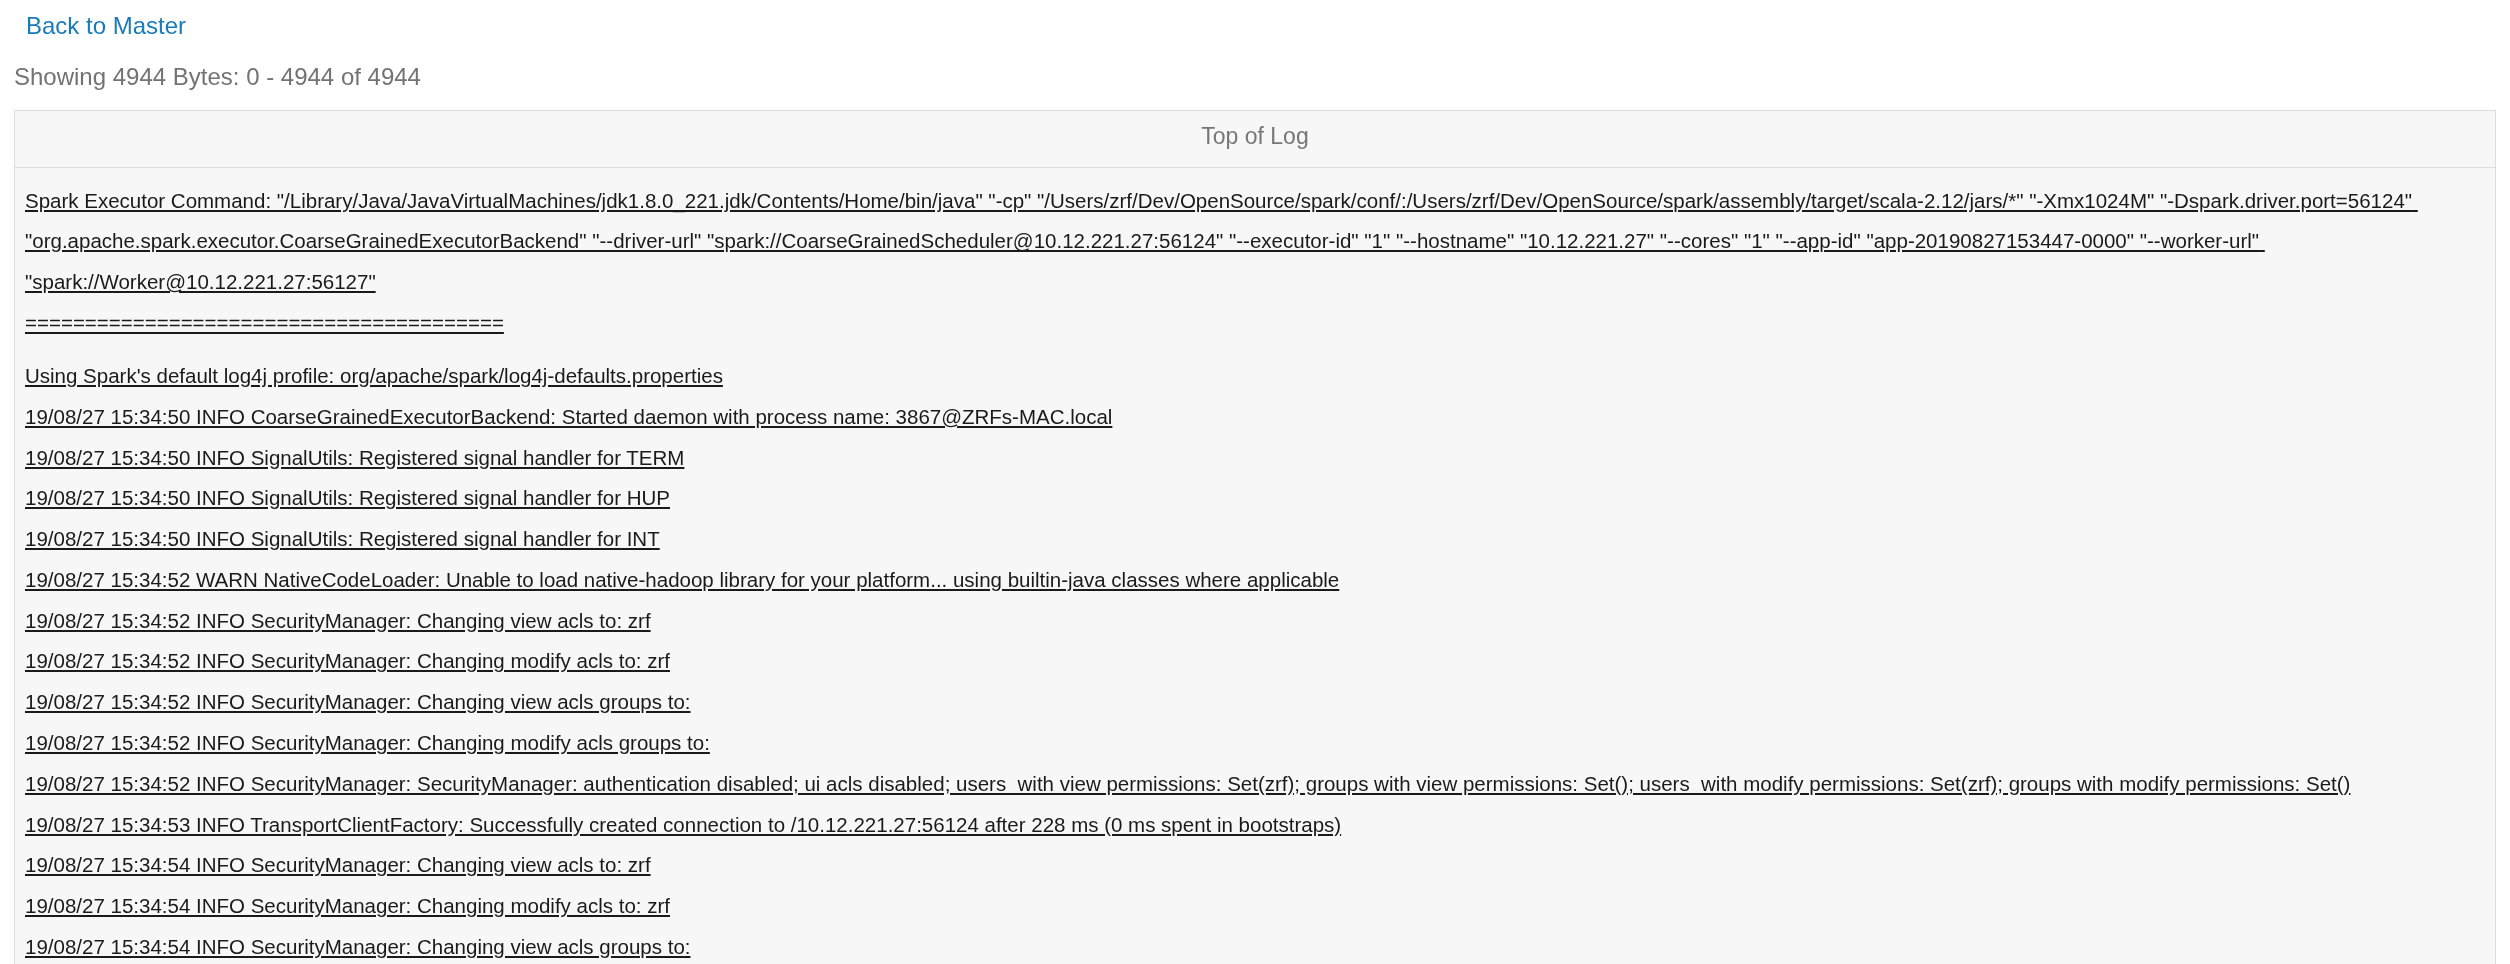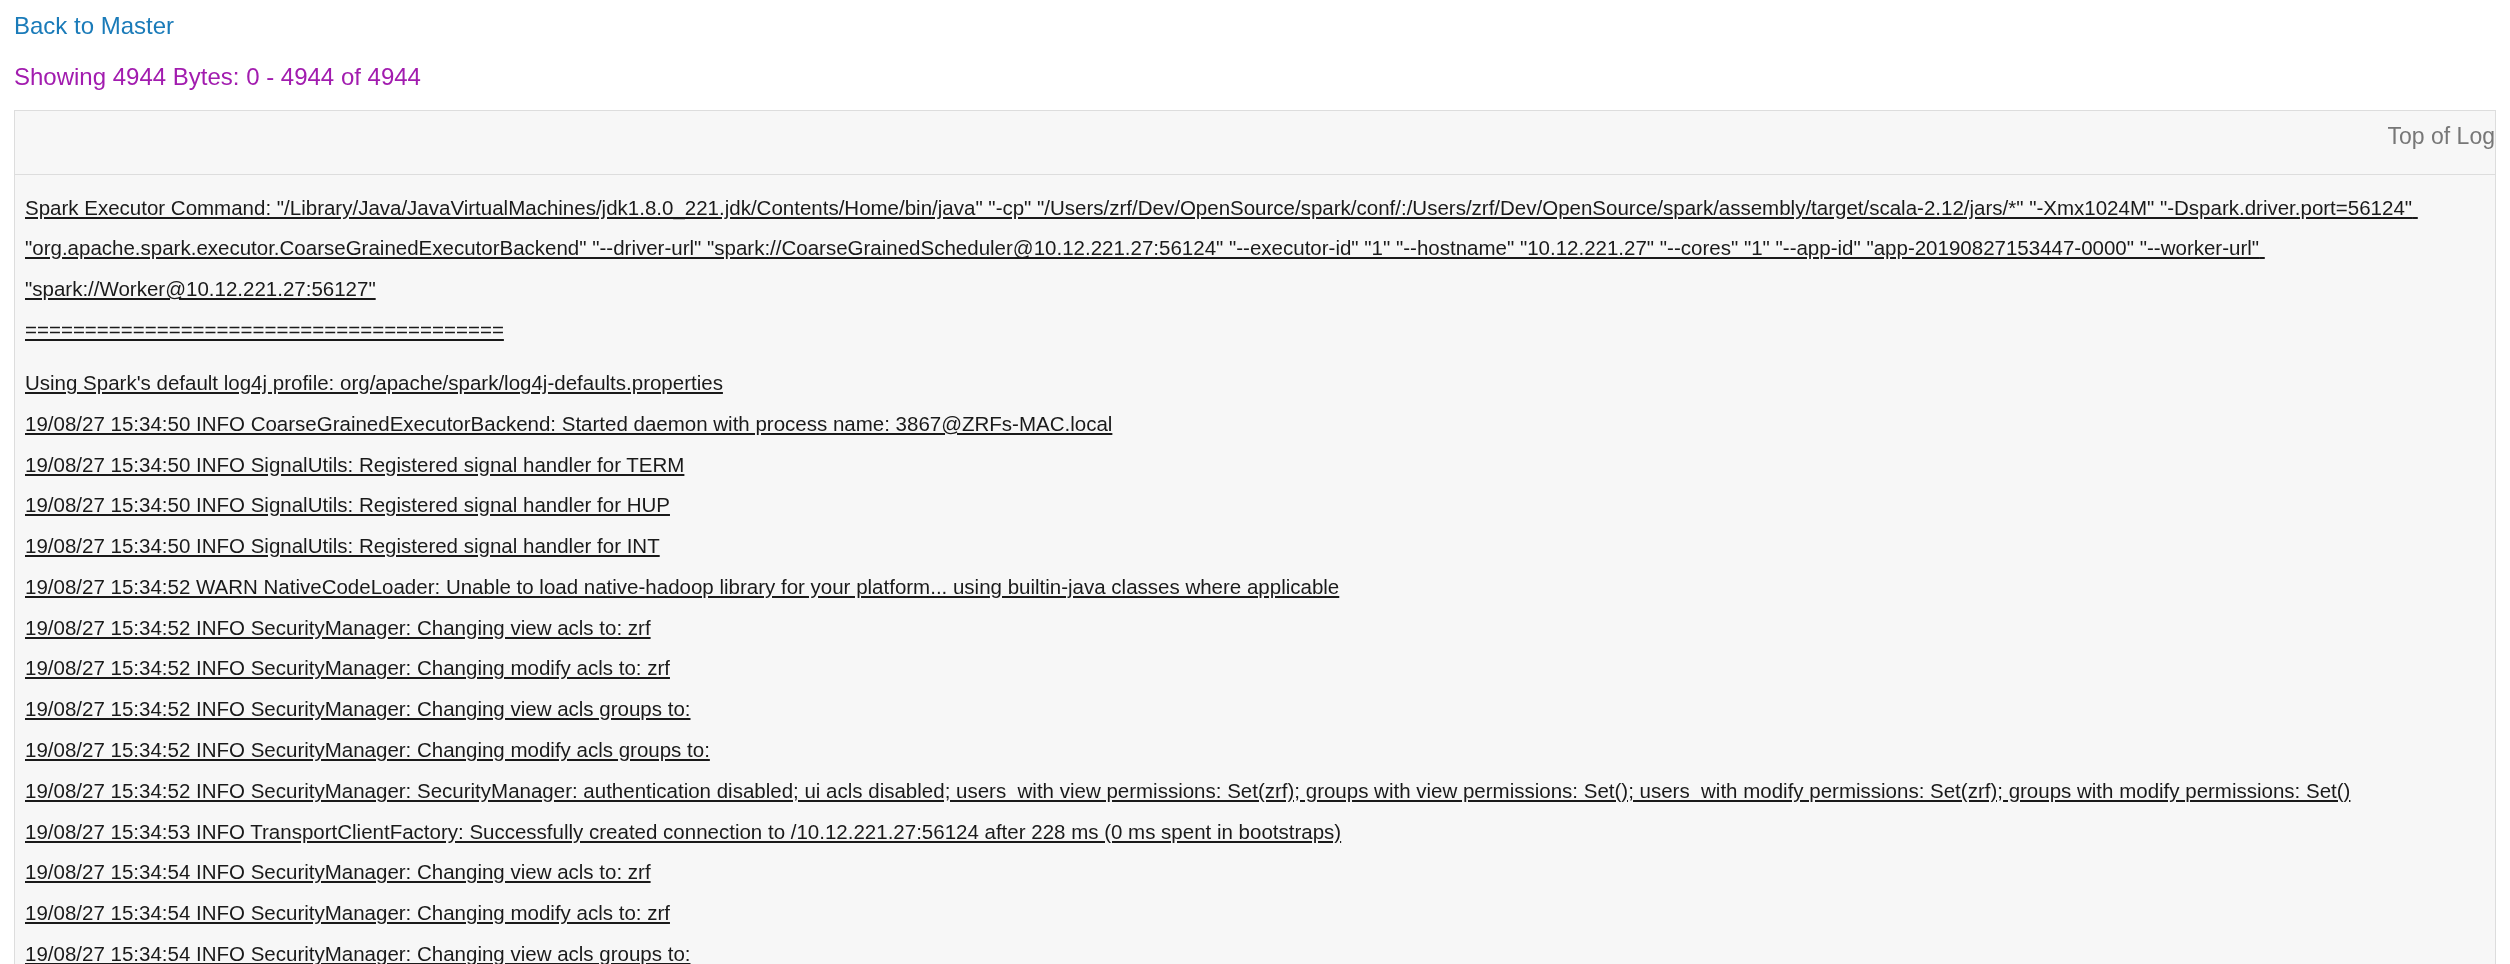--- a/index.html
+++ b/index.html
@@ -20,38 +20,39 @@
   }
   .back-link {
     display: inline-block;
     color: #1a7bb9;
     font-size: 24px;
     line-height: 1.2;
     text-decoration: none;
     margin-top: 12px;
     margin-bottom: 2px;
     cursor: pointer;
+    margin-left: 12px;
   }
   .showing-line {
     font-size: 24px;
-    color: #a21caf;
+    color: #737373;
     margin-top: 20px;
     margin-bottom: 18px;
     line-height: 1.2;
   }
   .log-panel {
     border: 1px solid #dddddd;
     background: #f7f7f7;
     box-sizing: border-box;
   }
   .log-panel-header {
-    text-align: right;
+    text-align: center;
     font-size: 23px;
     color: #777777;
-    padding: 12px 0 24px 0;
+    padding: 12px 0 17px 0;
     border-bottom: 1px solid #dddddd;
     background: #f7f7f7;
   }
   .log-body {
     background: #f7f7f7;
     padding: 13px 10px 10px 10px;
     font-size: 20.5px;
     line-height: 1.99;
     color: #1a1a1a;
     white-space: pre-wrap;

